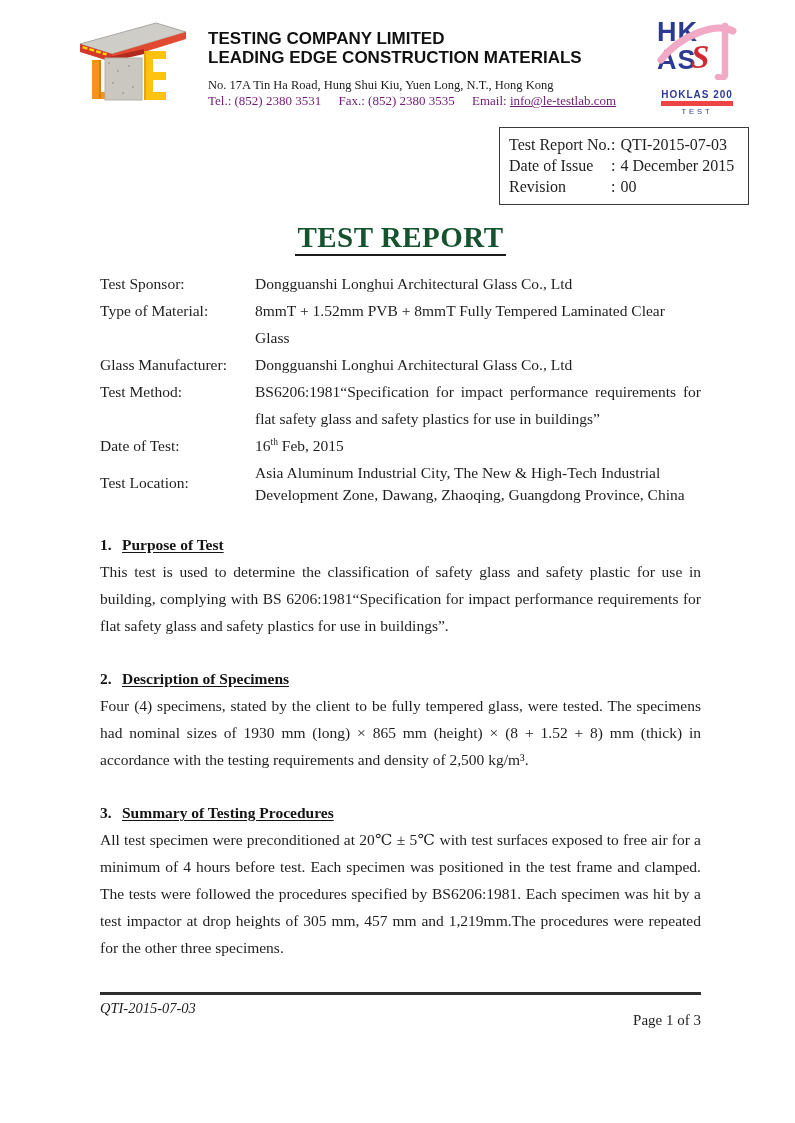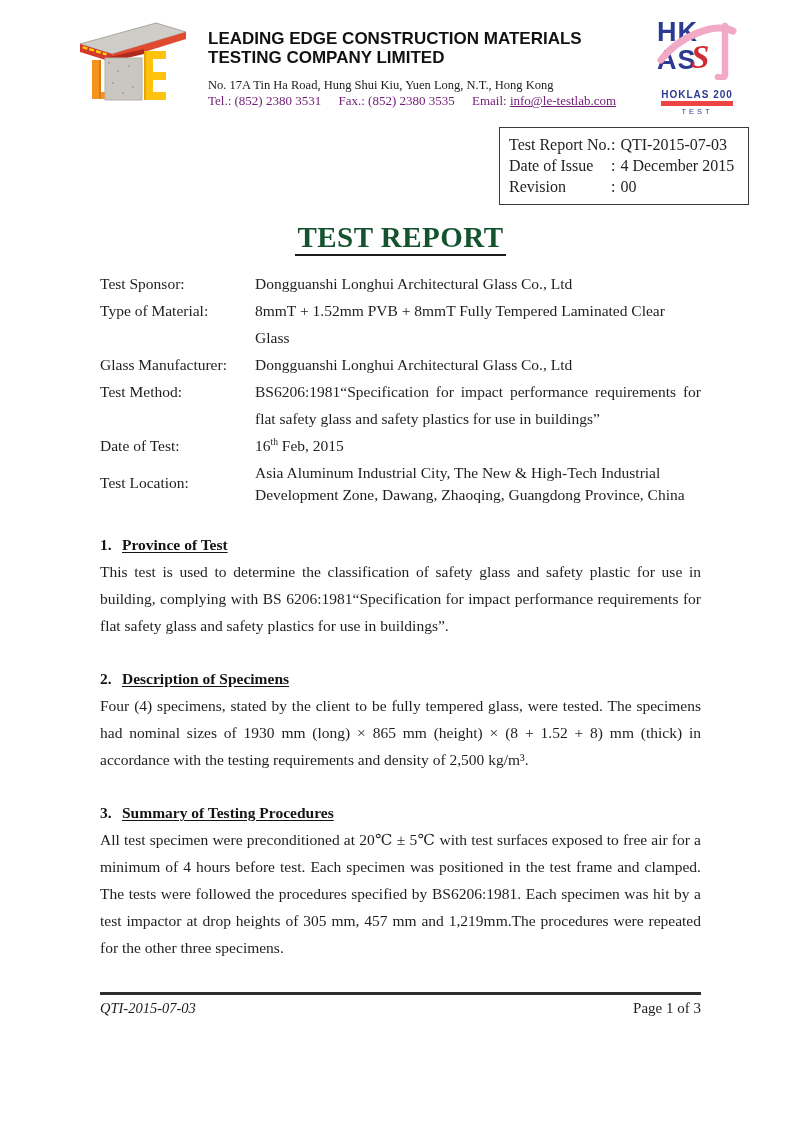--- a/index.html
+++ b/index.html
@@ -68,21 +68,21 @@
   .sec-head { font-weight:700; line-height:27px; color:#141414; }
   .sec-num { display:inline-block; width:22px; }
   .sec-title { text-decoration:underline; text-underline-offset:2px; }
   .sec-body { line-height:27px; text-align:justify; color:#1e1e1e; }
 
   
   .footer { position:absolute; left:100px; top:992px; width:601px; }
   .footer-rule { height:3px; border-top:2px solid #2e2e2e; border-bottom:1px solid #2e2e2e; }
   .footer-row { display:flex; justify-content:space-between; margin-top:5px; font-size:14.5px; }
   .footer-docno { font-style:italic; }
-  .footer-page { font-size:15px; }
+  .footer-page { font-size:15px;margin-top:12px; }
 </style>
 </head>
 <body>
 
 <div class="page">
 
   <div class="le-logo">
     <svg width="122" height="92" viewBox="0 0 122 92">
 
       <polygon points="8,26 84,5 114,14 40,36" fill="#cfcdc7" stroke="#a9a7a0" stroke-width="1"></polygon>
@@ -114,22 +114,22 @@
 
       <rect x="72" y="33" width="9" height="49" fill="#ffc20e"></rect>
       <rect x="81" y="33" width="13" height="8" fill="#ffc20e"></rect>
       <rect x="81" y="54" width="13" height="8" fill="#ffc20e"></rect>
       <rect x="81" y="74" width="13" height="8" fill="#ffc20e"></rect>
       <rect x="72" y="33" width="2" height="49" fill="#e8a50a"></rect>
     </svg>
   </div>
 
   <div class="company-block">
+    <div class="company-name">TESTING COMPANY LIMITED</div>
     <div class="company-name">LEADING EDGE CONSTRUCTION MATERIALS</div>
-    <div class="company-name">TESTING COMPANY LIMITED</div>
     <div class="hdr-address">No. 17A Tin Ha Road, Hung Shui Kiu, Yuen Long, N.T., Hong Kong</div>
     <div class="hdr-contact">
       <span>Tel.: (852) 2380 3531</span><span class="gap"></span>
       <span>Fax.: (852) 2380 3535</span><span class="gap"></span>
       <span>Email:</span>
       <span class="email">info@le-testlab.com</span>
     </div>
   </div>
 
   <div class="hkas">
@@ -188,21 +188,21 @@
         <span class="dvalue"><span>16</span><sup class="ord">th</sup> <span>Feb, 2015</span></span>
       </div>
       <div class="drow tight">
         <span class="dlabel">Test Location:</span>
         <span class="dvalue">Asia Aluminum Industrial City, The New &amp; High-Tech Industrial Development Zone, Dawang, Zhaoqing, Guangdong Province, China</span>
       </div>
     </div>
 
     <div class="section">
       <div class="sec-head">
-        <span class="sec-num">1.</span><span class="sec-title">Province of Test</span>
+        <span class="sec-num">1.</span><span class="sec-title">Purpose of Test</span>
       </div>
       <p class="sec-body">This test is used to determine the classification of safety glass and safety plastic for use in building, complying with BS 6206:1981“Specification for impact performance requirements for flat safety glass and safety plastics for use in buildings”.</p>
     </div>
 
     <div class="section">
       <div class="sec-head">
         <span class="sec-num">2.</span><span class="sec-title">Description of Specimens</span>
       </div>
       <p class="sec-body">Four (4) specimens, stated by the client to be fully tempered glass, were tested. The specimens had nominal sizes of 1930 mm (long) × 865 mm (height) × (8 + 1.52 + 8) mm (thick) in accordance with the testing requirements and density of 2,500 kg/m³.</p>
     </div>

